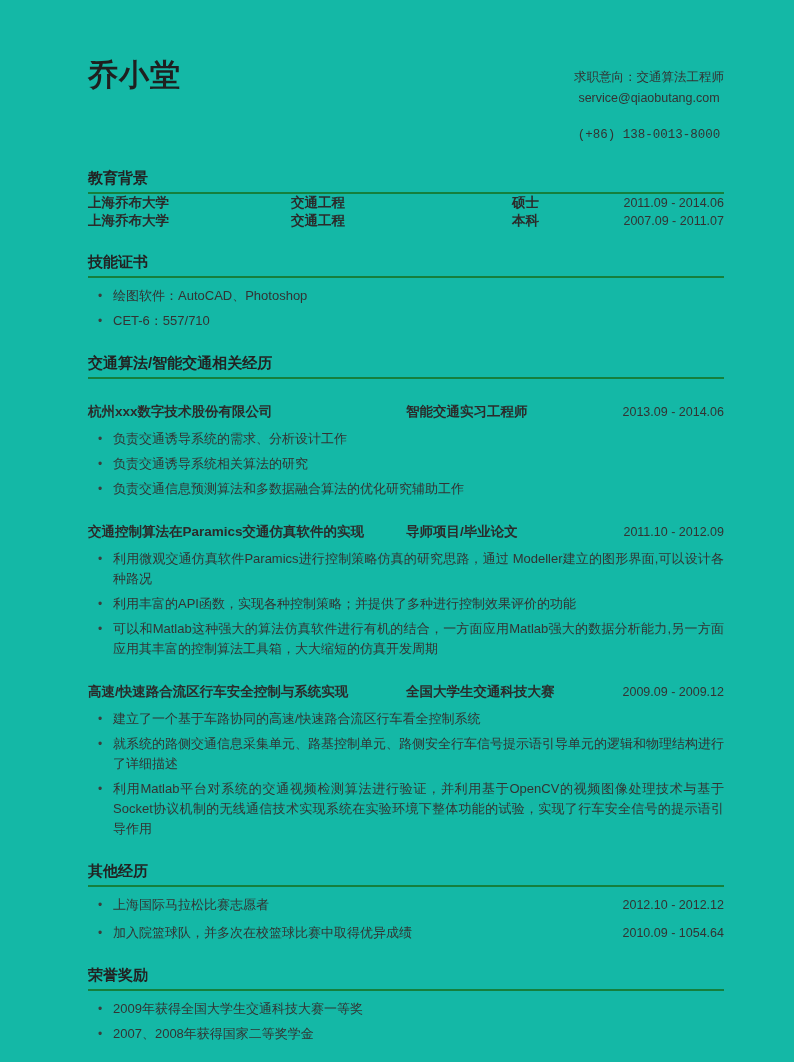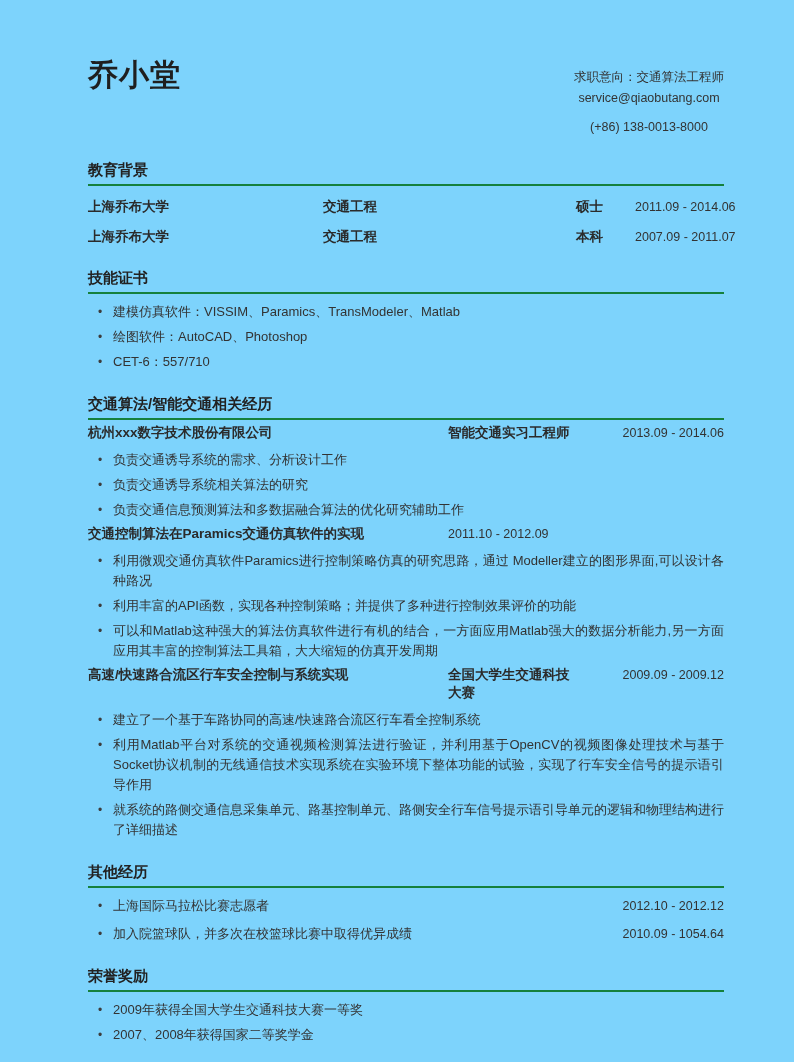--- a/index.html
+++ b/index.html
@@ -6,48 +6,48 @@
   body {
     width: 794px; height: 1062px;
     font-family: "Liberation Sans", "DejaVu Sans", sans-serif;
     color: #333333;
     -webkit-font-smoothing: antialiased;
   }
   .page {
     box-sizing: border-box;
     width: 794px; height: 1062px;
     padding: 58px 70px 30px 88px;
-    background: #7dd3fc;
+    background: #14b8a6;
     overflow: hidden;
   }
   
   .hdr { display: flex; justify-content: space-between; align-items: flex-start; }
   .name {
     margin: 0; font-size: 30px; line-height: 34px;
     font-weight: bold; color: #1f1f1f; letter-spacing: 1px;
   }
   .contact { text-align: center; font-size: 12.5px; line-height: 21px; color: #333; padding-top: 9px; }
-  .contact .phone { margin-top: 8px; }
+  .contact .phone { margin-top: 16px; font-family: Liberation Mono, monospace; }
   
   .section { margin-top: 23px; }
   .sec-title {
     margin: 0; font-size: 15px; line-height: 18px;
     font-weight: bold; color: #222222;
     border-bottom: 2px solid #15803d; padding-bottom: 5px;
   }
   
   .edu-row {
     display: grid; grid-template-columns: 203px 221px 1fr max-content;
     font-size: 13.5px; font-weight: bold; color: #2b2b2b;
-    margin-top: 12px; align-items: baseline; gap: 32px;
+    align-items: baseline;
   }
   .xp-head {
     display: grid; grid-template-columns: 318px 1fr max-content;
     font-size: 13.5px; font-weight: bold; color: #2b2b2b;
-    margin-top: 4px; align-items: baseline; gap: 42px;
+    margin-top: 24px; align-items: baseline;
   }
   .xp-head .xp-name, .edu-row span { white-space: nowrap; }
   .date { font-weight: normal; font-size: 12.5px; color: #333; white-space: nowrap; text-align: left; }
   
   ul.blist { list-style: none; margin: 8px 0 0 0; padding: 0 0 0 25px; }
   ul.blist li {
     position: relative; font-size: 13px; line-height: 20px;
     margin-bottom: 5px; text-align: justify; color: #333;
   }
   ul.blist li::before {
@@ -83,21 +83,20 @@
       <span>上海乔布大学</span>
       <span>交通工程</span>
       <span>本科</span>
       <span class="date">2007.09 - 2011.07</span>
     </div>
   </div>
 
   <div class="section">
     <h2 class="sec-title">技能证书</h2>
     <ul class="blist">
-      <li>建模仿真软件：VISSIM、Paramics、TransModeler、Matlab</li>
       <li>绘图软件：AutoCAD、Photoshop</li>
       <li>CET-6：557/710</li>
     </ul>
   </div>
 
   <div class="section">
     <h2 class="sec-title">交通算法/智能交通相关经历</h2>
 
     <div class="xp-head">
       <span class="xp-name">杭州xxx数字技术股份有限公司</span>
@@ -105,37 +104,38 @@
       <span class="date">2013.09 - 2014.06</span>
     </div>
     <ul class="blist">
       <li>负责交通诱导系统的需求、分析设计工作</li>
       <li>负责交通诱导系统相关算法的研究</li>
       <li>负责交通信息预测算法和多数据融合算法的优化研究辅助工作</li>
     </ul>
 
     <div class="xp-head">
       <span class="xp-name">交通控制算法在Paramics交通仿真软件的实现</span>
+      <span>导师项目/毕业论文</span>
       <span class="date">2011.10 - 2012.09</span>
     </div>
     <ul class="blist">
       <li>利用微观交通仿真软件Paramics进行控制策略仿真的研究思路，通过 Modeller建立的图形界面,可以设计各种路况</li>
       <li>利用丰富的API函数，实现各种控制策略；并提供了多种进行控制效果评价的功能</li>
       <li>可以和Matlab这种强大的算法仿真软件进行有机的结合，一方面应用Matlab强大的数据分析能力,另一方面应用其丰富的控制算法工具箱，大大缩短的仿真开发周期</li>
     </ul>
 
     <div class="xp-head">
       <span class="xp-name">高速/快速路合流区行车安全控制与系统实现</span>
       <span>全国大学生交通科技大赛</span>
       <span class="date">2009.09 - 2009.12</span>
     </div>
     <ul class="blist">
       <li>建立了一个基于车路协同的高速/快速路合流区行车看全控制系统</li>
+      <li>就系统的路侧交通信息采集单元、路基控制单元、路侧安全行车信号提示语引导单元的逻辑和物理结构进行了详细描述</li>
       <li>利用Matlab平台对系统的交通视频检测算法进行验证，并利用基于OpenCV的视频图像处理技术与基于Socket协议机制的无线通信技术实现系统在实验环境下整体功能的试验，实现了行车安全信号的提示语引导作用</li>
-      <li>就系统的路侧交通信息采集单元、路基控制单元、路侧安全行车信号提示语引导单元的逻辑和物理结构进行了详细描述</li>
     </ul>
   </div>
 
   <div class="section">
     <h2 class="sec-title">其他经历</h2>
     <ul class="blist">
       <li class="li-flex">
         <span>上海国际马拉松比赛志愿者</span>
         <span class="date">2012.10 - 2012.12</span>
       </li>

